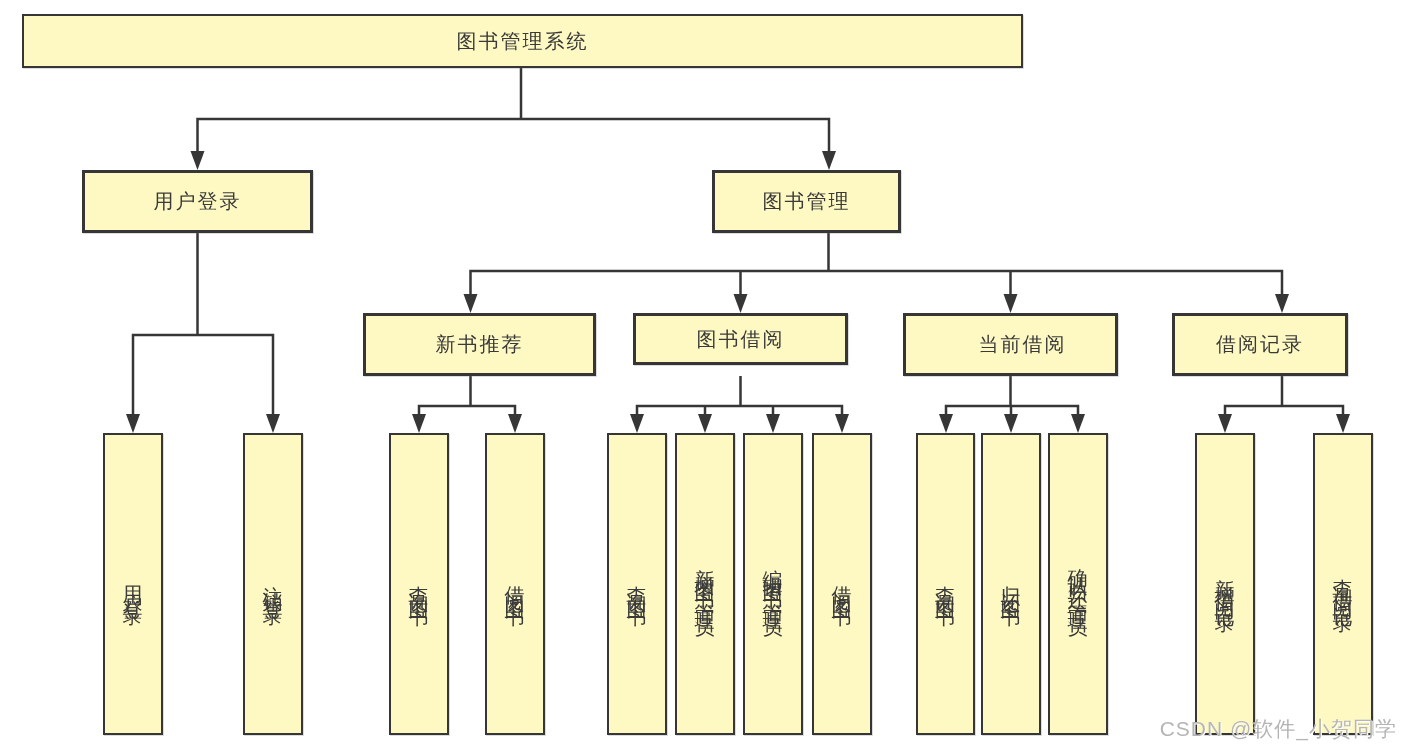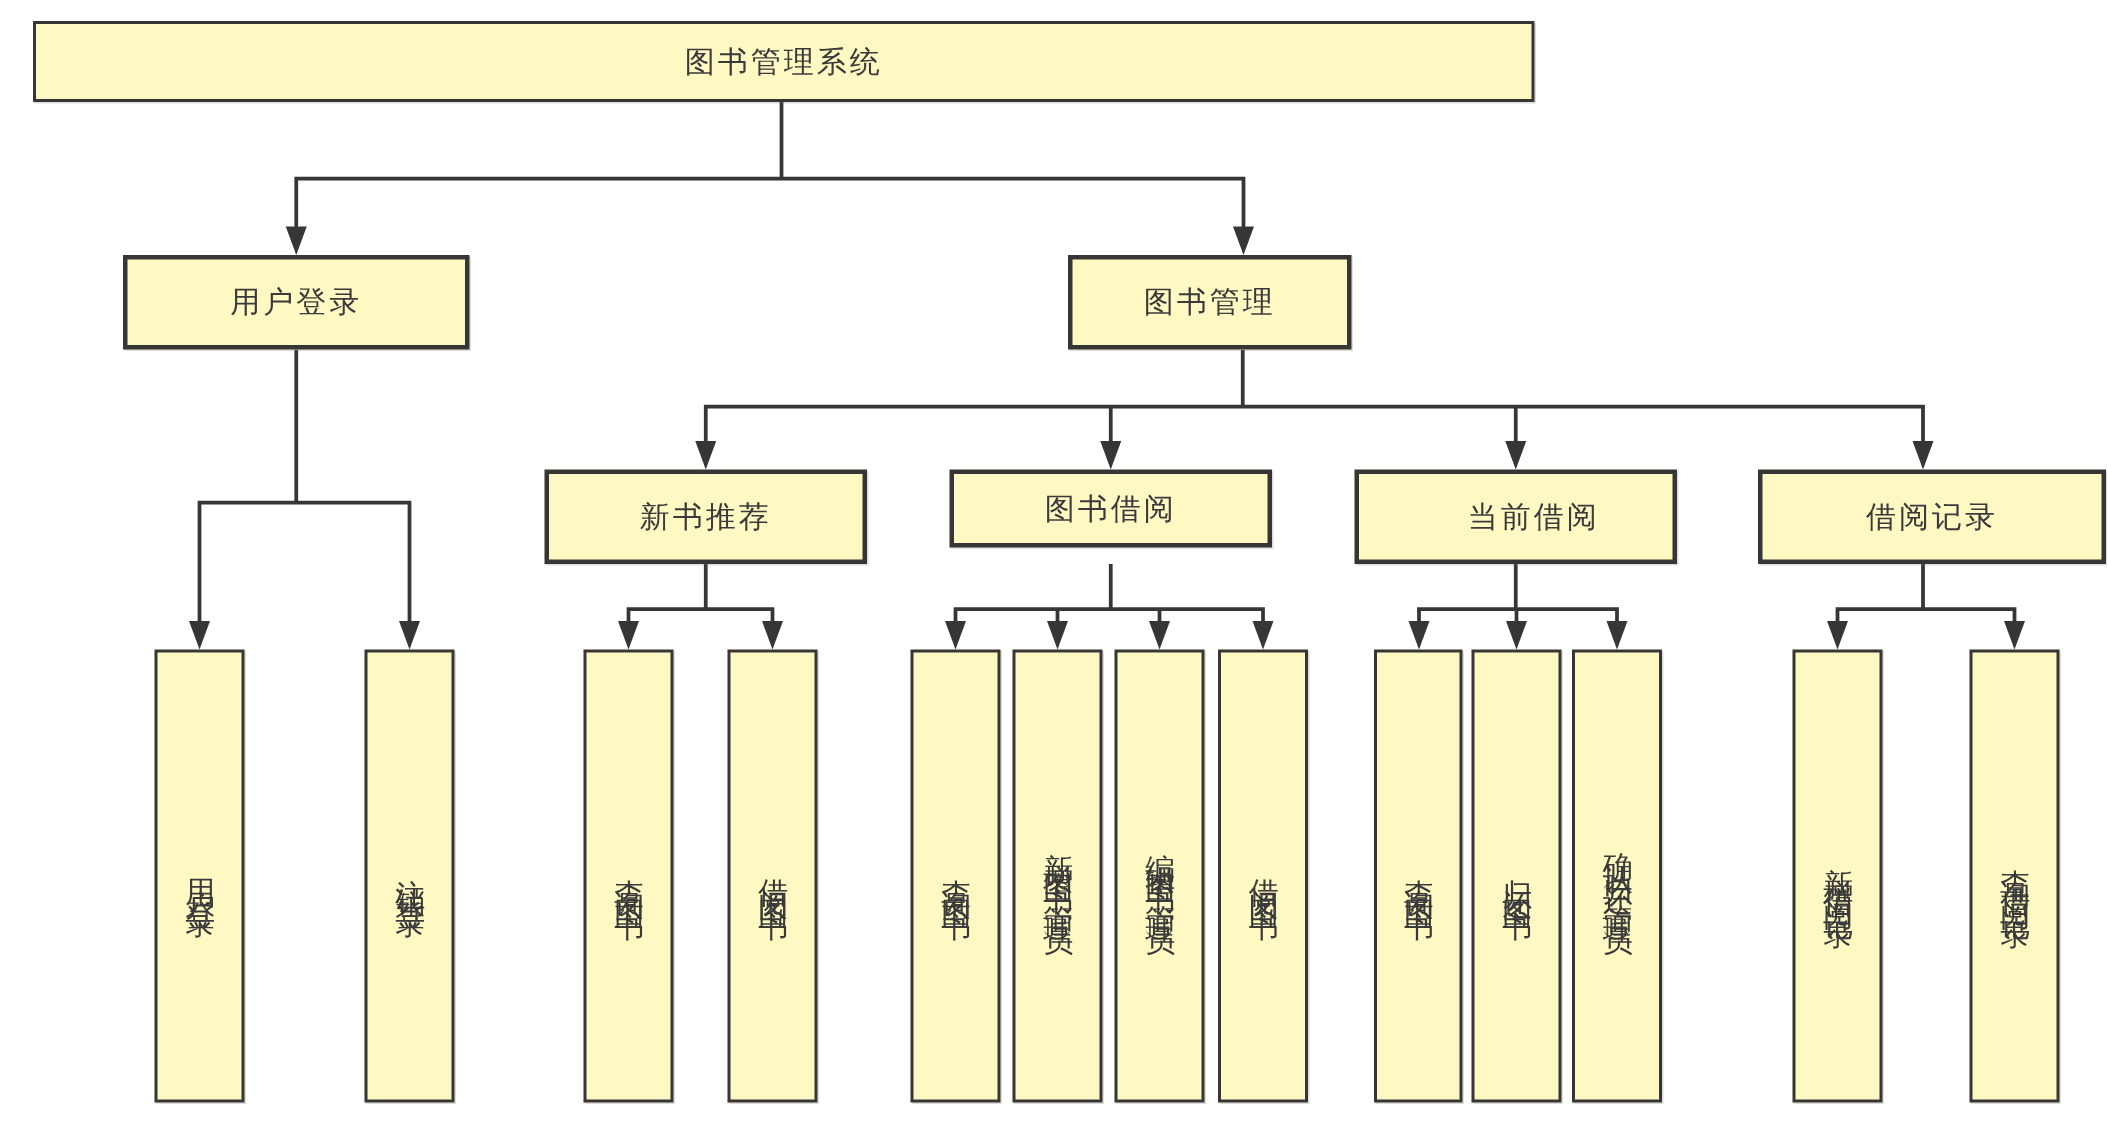--- a/index.html
+++ b/index.html
@@ -76,30 +76,30 @@
     <span class="h-label">图书管理系统</span>
   </div>
 
   <div class="node" style="left:82px; top:170px; width:231px; height:63px;">
     <span class="h-label">用户登录</span>
   </div>
   <div class="node" style="left:712px; top:170px; width:189px; height:63px;">
     <span class="h-label">图书管理</span>
   </div>
 
-  <div class="node" style="left:363px; top:313px; width:215px; height:63px;">
+  <div class="node" style="left:363px; top:313px; width:233px; height:63px;">
     <span class="h-label">新书推荐</span>
   </div>
   <div class="node" style="left:633px; top:313px; width:215px; height:52px;">
     <span class="h-label">图书借阅</span>
   </div>
   <div class="node" style="left:903px; top:313px; width:215px; height:63px;padding-left:24px;">
     <span class="h-label">当前借阅</span>
   </div>
-  <div class="node" style="left:1172px; top:313px; width:232px; height:63px;">
+  <div class="node" style="left:1172px; top:313px; width:176px; height:63px;">
     <span class="h-label">借阅记录</span>
   </div>
 
   <div class="node v-node" style="left:103px; top:433px; width:60px; height:302px;">
     <span class="v-label">用户登录</span>
   </div>
   <div class="node v-node" style="left:243px; top:433px; width:60px; height:302px;">
     <span class="v-label">注销登录</span>
   </div>
 
@@ -133,13 +133,14 @@
     <span class="v-label">确认归还（管理员）</span>
   </div>
 
   <div class="node v-node" style="left:1195px; top:433px; width:60px; height:302px;">
     <span class="v-label">新增借阅记录</span>
   </div>
   <div class="node v-node" style="left:1313px; top:433px; width:60px; height:302px;">
     <span class="v-label">查询借阅记录</span>
   </div>
 
+  <div class="watermark">CSDN @软件_小贺同学</div>
 </div>
 
 </body></html>

